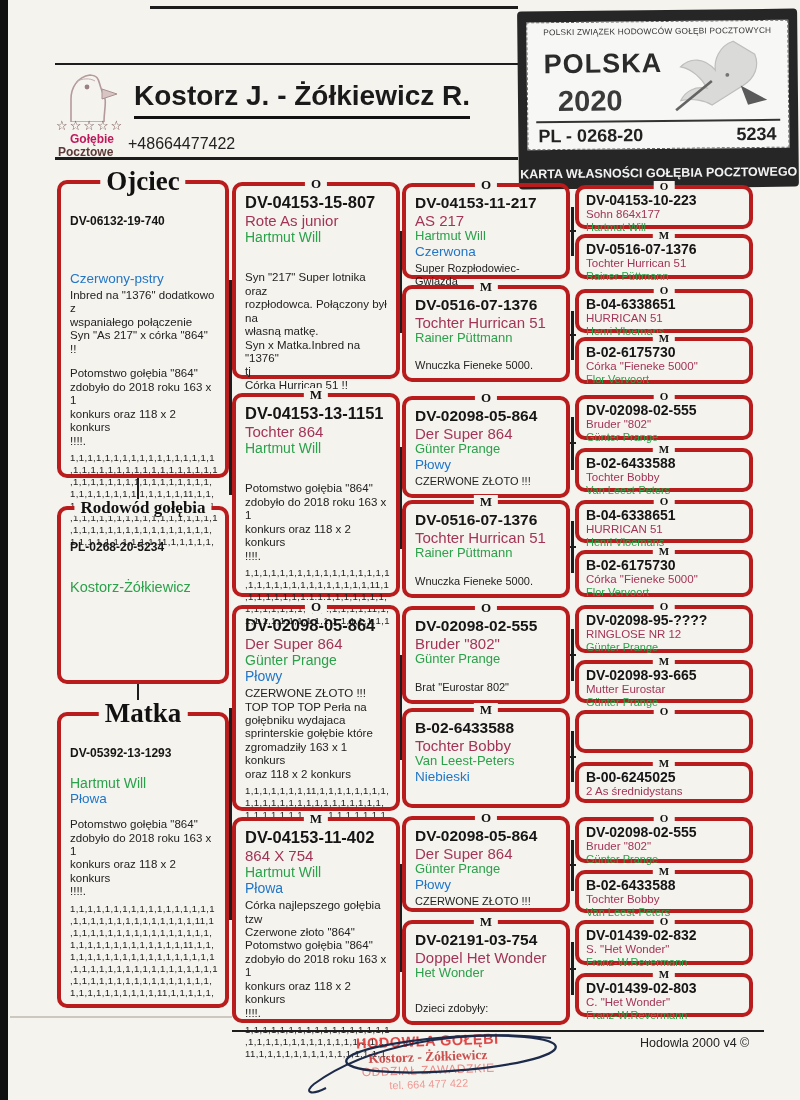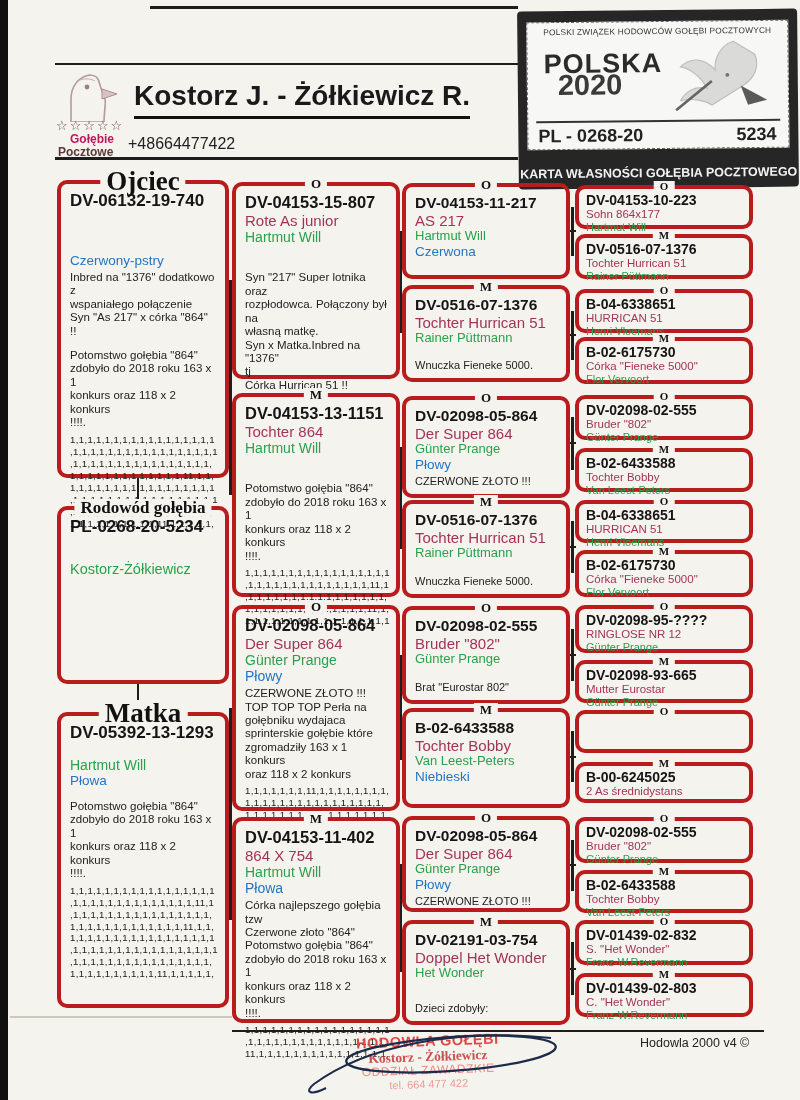--- a/index.html
+++ b/index.html
@@ -16,40 +16,40 @@
   .tag.mid{font-size:17px;top:-11px;}
   .pad{position:relative;padding:7px 9px;height:100%;box-sizing:border-box;}
   .ring{font-weight:bold;color:#151515;line-height:1.15;}
   .name{color:#a23457;line-height:1.15;}
   .breeder{color:#2aa14a;line-height:1.15;}
   .colorword{color:#2176c7;line-height:1.2;}
   .note{font-size:11.5px;color:#222;line-height:1.17;white-space:pre-line;margin-top:2px;}
   .note-bottom{position:absolute;bottom:6px;left:9px;right:9px;margin:0;}
   .results{font-size:9.6px;color:#222;line-height:1.25;white-space:pre-line;letter-spacing:.35px;margin-top:4px;}
 
-  .c1{left:57px;width:172px;}  .c1 .ring{font-size:17px;}  .c1 .colorword{font-size:13.5px;} .c1 .breeder{font-size:14px;}
+  .c1{left:57px;width:172px;}  .c1 .ring{font-size:12px;margin-top:24px;}  .c1 .colorword{font-size:13.5px;} .c1 .breeder{font-size:14px;}
   .c2{left:232px;width:168px;} .c2 .ring{font-size:16.5px;}.c2 .name{font-size:15px;} .c2 .breeder{font-size:14px;} .c2 .colorword{font-size:14px;}
   .c3{left:402px;width:168px;} .c3 .ring{font-size:15.5px;}.c3 .name{font-size:15px;} .c3 .breeder{font-size:13px;} .c3 .colorword{font-size:13.5px;} .c3 .note{font-size:11px;}
   .c4{left:575px;width:178px;} .c4 .ring{font-size:14px;}  .c4 .name{font-size:11.5px;} .c4 .breeder{font-size:11px;}
   .c4 .pad{padding:3px 7px;}   .c4 .tag{font-size:11px;top:-8px;}
 
   
   .hdr-title{position:absolute;left:126px;top:72px;font-size:28px;font-weight:bold;border-bottom:3px solid #111;padding-bottom:4px;white-space:nowrap;}
   .logo{position:absolute;left:62px;top:72px;}
   .stars{position:absolute;left:56px;top:118px;font-size:13px;color:#6b4444;letter-spacing:2px;}
   .logo-t1{position:absolute;left:70px;top:132px;font-size:12px;font-weight:bold;color:#be185d;}
   .logo-t2{position:absolute;left:58px;top:145px;font-size:12px;font-weight:bold;color:#5d3a3a;}
   .phone{position:absolute;left:128px;top:135px;font-size:16px;color:#222;}
 
   
   .stamp{position:absolute;left:518px;top:10px;width:280px;height:178px;background:#262626;border-radius:4px;transform:rotate(-.6deg);}
   .stamp-card{position:absolute;left:9px;top:11px;right:9px;height:128px;background:#f7f7f5;border:1px dashed #666;box-sizing:border-box;}
   .fed{position:absolute;left:0;right:0;top:4px;text-align:center;font-size:8.3px;letter-spacing:.2px;color:#333;}
   .polska{position:absolute;left:16px;top:26px;font-size:27px;font-weight:bold;color:#2b2b2b;letter-spacing:1px;}
-  .year{position:absolute;left:30px;top:46px;font-size:29px;font-weight:bold;color:#3a3a3a;}
+  .year{position:absolute;left:30px;top:62px;font-size:29px;font-weight:bold;color:#3a3a3a;}
   .stamp-div{position:absolute;left:8px;right:8px;top:98px;height:2px;background:#333;}
   .stamp-ring{position:absolute;left:10px;top:103px;font-size:18px;font-weight:bold;color:#222;}
   .stamp-serial{position:absolute;right:12px;top:103px;font-size:18px;font-weight:bold;color:#222;}
   .card-title{position:absolute;left:0;right:0;bottom:8px;text-align:center;color:#f2f2f2;font-size:12.5px;font-weight:bold;}
   .dove{position:absolute;right:4px;top:14px;opacity:.9;}
 
   
   .rubber{position:absolute;left:338px;top:1033px;width:180px;text-align:center;transform:rotate(-2deg);line-height:1.12;}
   .rub1{font-size:14.5px;font-weight:bold;color:#e04848;letter-spacing:.5px;}
   .rub2{font-family:"Liberation Serif",serif;font-size:13.5px;font-weight:bold;color:#c9504e;}
@@ -253,20 +253,21 @@
     </div>
   </div>
 
   <div class="box c3" style="top:183px;height:96px;">
     <span class="tag">O</span>
     <div class="pad">
       <div class="ring">DV-04153-11-217</div>
       <div class="name">AS 217</div>
       <div class="breeder">Hartmut Will</div>
       <div class="colorword">Czerwona</div>
+      <div class="note">Super Rozpłodowiec-Gwiazda</div>
     </div>
   </div>
   <div class="box c3" style="top:285px;height:97px;">
     <span class="tag">M</span>
     <div class="pad">
       <div class="ring">DV-0516-07-1376</div>
       <div class="name">Tochter Hurrican 51</div>
       <div class="breeder">Rainer Püttmann</div>
       <div class="note note-bottom">Wnuczka Fieneke 5000.</div>
     </div>

